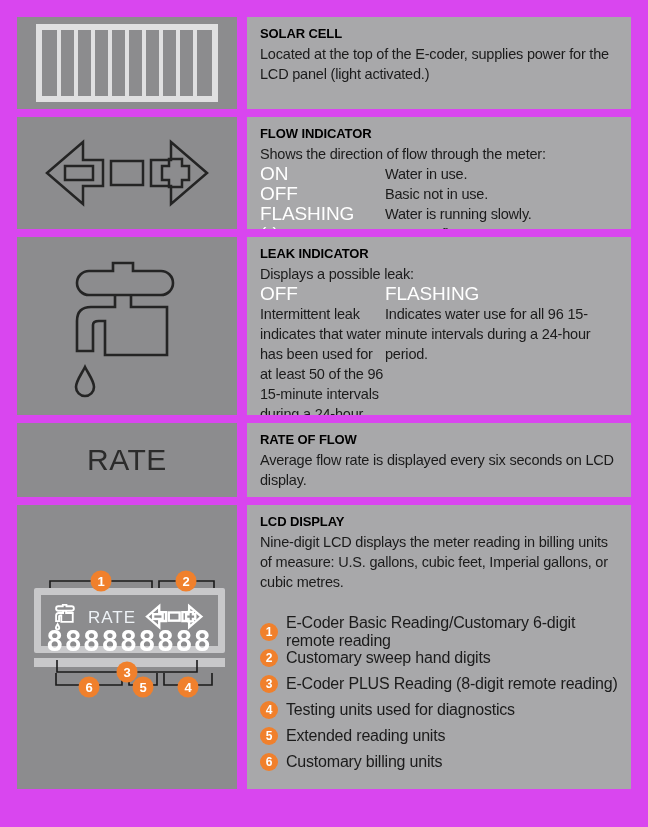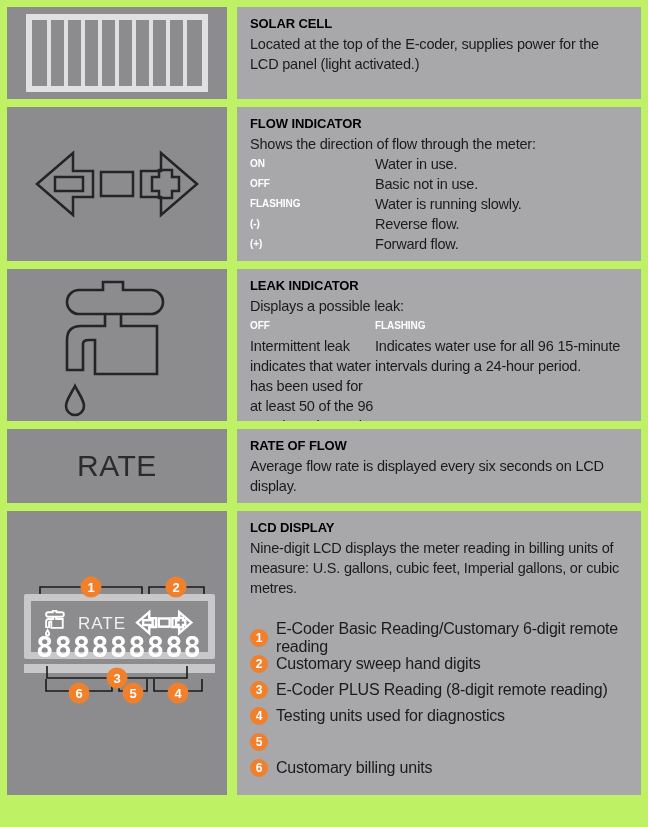--- a/index.html
+++ b/index.html
@@ -1,42 +1,42 @@
 <!DOCTYPE html>
 <html><head>
 <meta charset="utf-8">
 <style>
   html,body{margin:0;padding:0;background:#ffffff;}
   .page{
     width:648px;height:827px;box-sizing:border-box;
-    padding:7px;background:#bef264;
+    padding:17px;background:#d946ef;
     font-family:"Liberation Sans",sans-serif;
   }
   .row{display:flex;margin-bottom:8px;}
   .icon-panel{
     width:220px;flex:none;background:#8c8c8e;margin-right:10px;
     display:flex;align-items:center;justify-content:center;overflow:hidden;
   }
   .text-panel{
     flex:1;background:#a8a8aa;box-sizing:border-box;
     padding:9px 12px 8px 13px;color:#1b1b1b;overflow:hidden;
   }
   .row-solar{height:92px;}
-  .row-flow{height:154px;}
-  .row-leak{height:152px;}
+  .row-flow{height:112px;}
+  .row-leak{height:178px;}
   .row-rate{height:74px;}
   .row-lcd{height:284px;}
   .panel-title{
     margin:0 0 3px 0;font-size:13px;font-weight:bold;color:#000;
     letter-spacing:-0.1px;
   }
   .body-text{font-size:14.5px;line-height:20px;letter-spacing:-0.2px;margin:0;}
   .def{display:grid;grid-template-columns:125px 1fr;}
   .def .term{
-    color:#ffffff;font-weight:bold;font-size:10px;line-height:20px;
+    color:#ffffff;font-weight:normal;font-size:19px;line-height:20px;
     letter-spacing:-0.1px;
   }
   .def .desc{font-size:14.5px;line-height:20px;letter-spacing:-0.2px;}
   .rate-word{
     font-size:30px;color:#2b2b2b;letter-spacing:0.5px;line-height:1;
   }
   .callout-list{margin-top:27px;}
   .callout-item{display:flex;align-items:center;height:26px;}
   .callout-badge{
     width:18px;height:18px;border-radius:50%;background:#f0802c;
@@ -199,20 +199,21 @@
         <div class="callout-item">
           <span class="callout-badge">3</span>
           <span class="callout-text">E-Coder PLUS Reading (8-digit remote reading)</span>
         </div>
         <div class="callout-item">
           <span class="callout-badge">4</span>
           <span class="callout-text">Testing units used for diagnostics</span>
         </div>
         <div class="callout-item">
           <span class="callout-badge">5</span>
+          <span class="callout-text">Extended reading units</span>
         </div>
         <div class="callout-item">
           <span class="callout-badge">6</span>
           <span class="callout-text">Customary billing units</span>
         </div>
       </div>
     </div>
   </div>
 
 </div>

